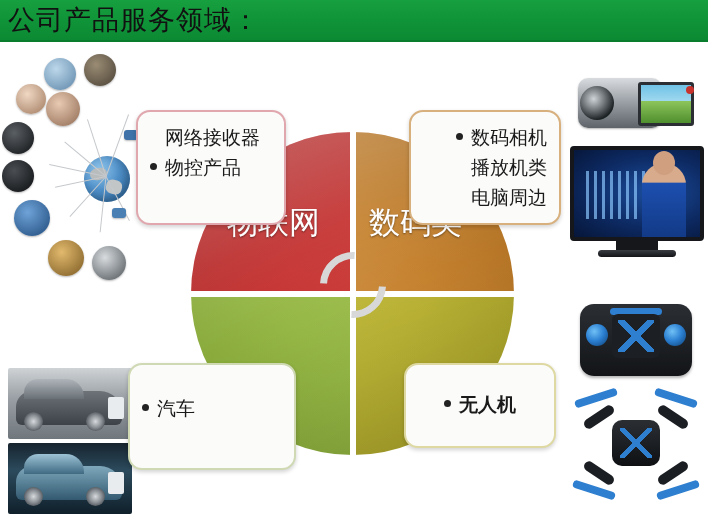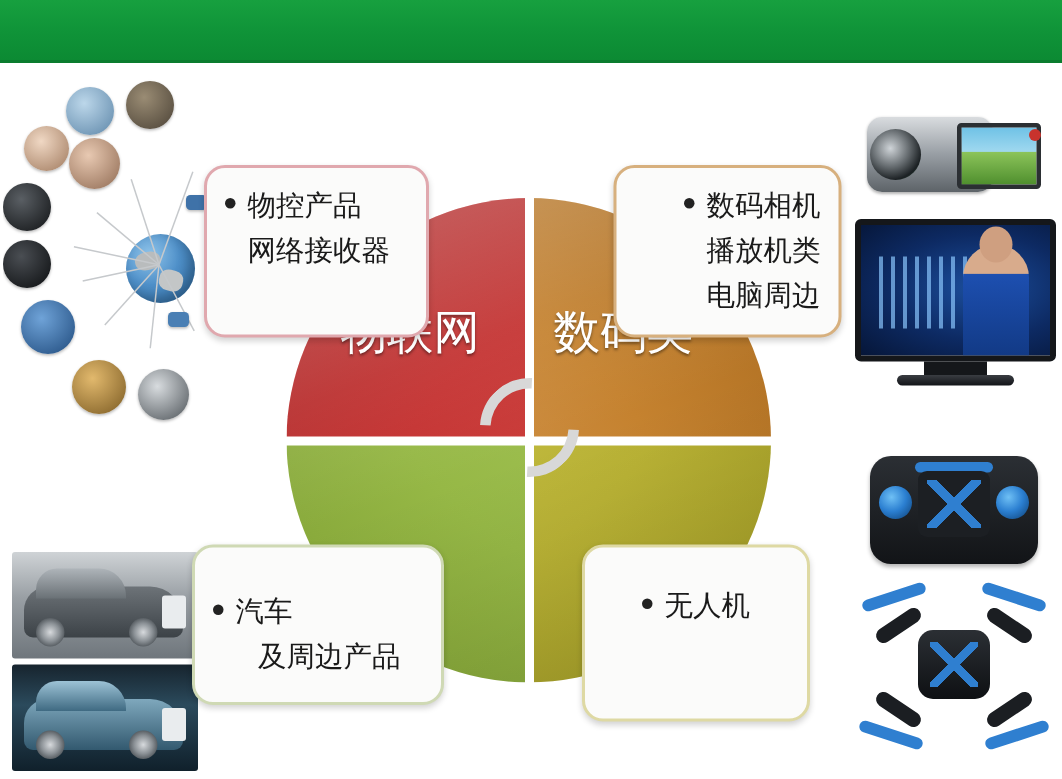--- a/index.html
+++ b/index.html
@@ -63,21 +63,21 @@
   }
   .box .bullet{display:inline-block;width:7px;height:7px;border-radius:50%;background:#222;
     vertical-align:middle;margin-right:8px;margin-bottom:4px;}
   .box .ln{font-size:19px;line-height:30px;color:#1a1a1a;white-space:nowrap;}
   .box .ln.ind{padding-left:15px;}
   .box .ln.ind2{padding-left:30px;}
 
   .box-tl{left:136px;top:110px;width:150px;height:115px;border:2px solid #e0a8ae;}
   .box-tr{left:409px;top:110px;width:152px;height:115px;border:2px solid #d7b07e;text-align:right;}
   .box-bl{left:128px;top:363px;width:168px;height:107px;border:2px solid #cfd9b4;}
-  .box-br{left:388px;top:363px;width:152px;height:118px;border:2px solid #ded9a3;}
+  .box-br{left:404px;top:363px;width:152px;height:85px;border:2px solid #ded9a3;font-weight:bold;}
 
   
   .photo{position:absolute;overflow:hidden;}
 
   
   .iot{left:2px;top:48px;width:150px;height:252px;}
   .iot .globe{position:absolute;left:82px;top:108px;width:46px;height:46px;border-radius:50%;
     background:radial-gradient(circle at 34% 30%,#8fc4ea 0%,#4f90c9 45%,#2e6ea8 100%);
     box-shadow:inset -4px -4px 8px rgba(0,0,0,.25);}
   .iot .globe::before{content:"";position:absolute;left:6px;top:12px;width:17px;height:12px;border-radius:45%;
@@ -153,20 +153,21 @@
   .quadcopter .b2{right:-2px;top:8px;transform:rotate(18deg);}
   .quadcopter .b3{left:-4px;bottom:6px;transform:rotate(18deg);}
   .quadcopter .b4{right:-4px;bottom:6px;transform:rotate(-18deg);}
 </style>
 </head>
 <body>
 
 <div id="stage">
 
   <div class="header-bar"></div>
+  <div class="header-title">公司产品服务领域：</div>
 
   <div class="photo iot">
     <div class="iot globe" style="position:absolute;left:82px;top:108px;"></div>
     <div class="link" style="left:104px;top:128px;width:54px;transform:rotate(-140deg);"></div>
     <div class="link" style="left:104px;top:128px;width:60px;transform:rotate(-108deg);"></div>
     <div class="link" style="left:104px;top:128px;width:66px;transform:rotate(-70deg);"></div>
     <div class="link" style="left:104px;top:128px;width:58px;transform:rotate(-168deg);"></div>
     <div class="link" style="left:104px;top:128px;width:52px;transform:rotate(168deg);"></div>
     <div class="link" style="left:104px;top:128px;width:54px;transform:rotate(132deg);"></div>
     <div class="link" style="left:104px;top:128px;width:56px;transform:rotate(96deg);"></div>
@@ -259,32 +260,31 @@
     <div class="ring">
       <div class="arc arc-top"></div>
       <div class="arc arc-bot"></div>
     </div>
 
     <div class="pie-label lab-tl">物联网</div>
     <div class="pie-label lab-tr">数码类</div>
   </div>
 
   <div class="box box-tl">
+    <div class="ln ind"><span>网络接收器</span></div>
     <div class="ln"><span class="bullet"></span><span>物控产品</span></div>
-    <div class="ln ind"><span>网络接收器</span></div>
   </div>
 
   <div class="box box-tr">
     <div class="ln"><span class="bullet"></span><span>数码相机</span></div>
     <div class="ln"><span>播放机类</span></div>
     <div class="ln"><span>电脑周边</span></div>
   </div>
 
   <div class="box box-bl">
     <div class="ln" style="margin-top:18px;"><span class="bullet"></span><span>汽车</span></div>
-    <div class="ln ind2"><span>及周边产品</span></div>
   </div>
 
   <div class="box box-br">
     <div class="ln" style="margin-top:14px;padding-left:26px;"><span class="bullet"></span><span>无人机</span></div>
   </div>
 
 </div>
 
 </body></html>

